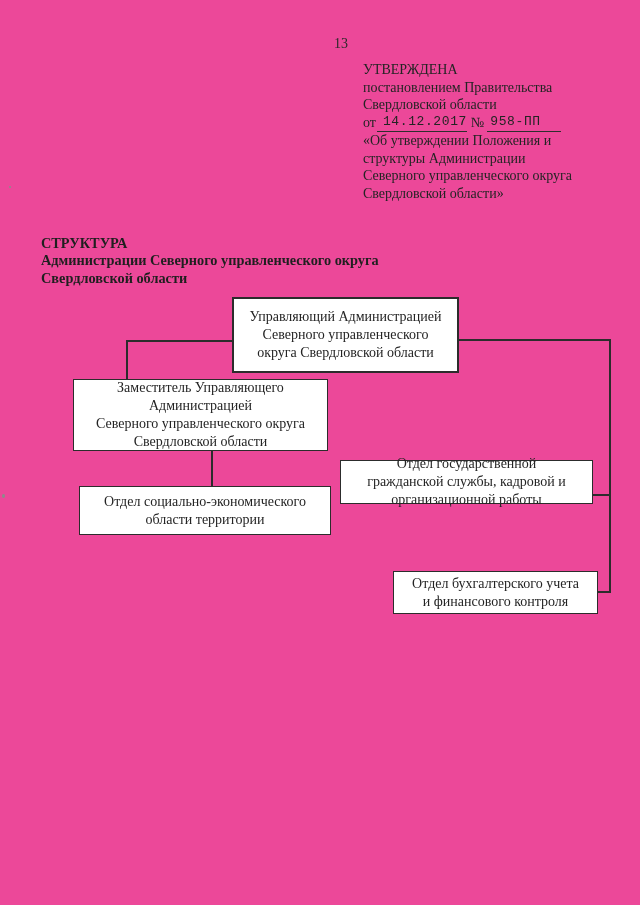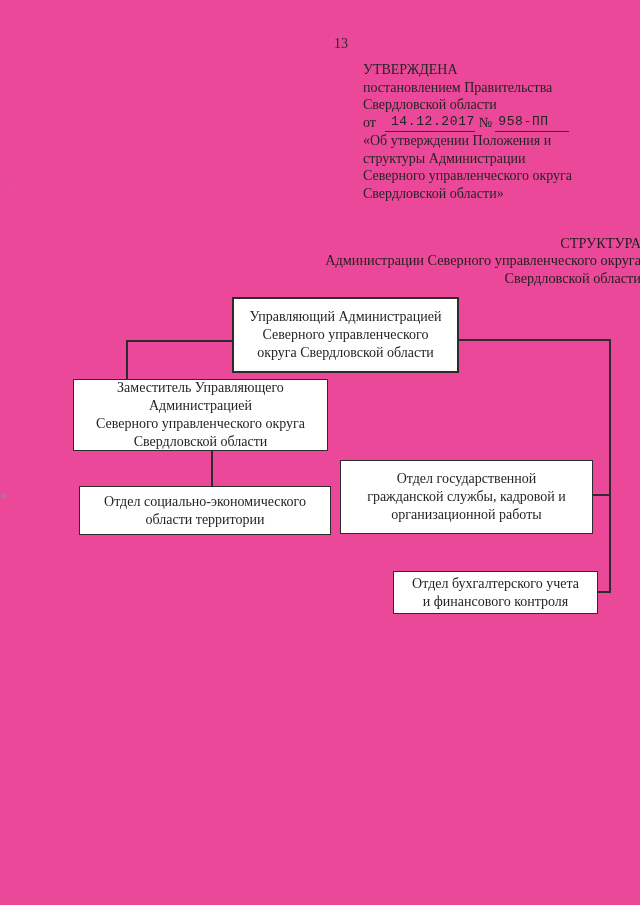--- a/index.html
+++ b/index.html
@@ -43,32 +43,32 @@
   .fill {
     display: inline-block;
     box-sizing: border-box;
     border-bottom: 1.4px solid #2e2e2e;
     font-family: "Liberation Mono", monospace;
     font-size: 13px;
     letter-spacing: 0.6px;
     vertical-align: bottom;
     line-height: 16.5px;
   }
-  .fill-date { width: 90px; padding-left: 6px; margin-left: 9px; }
+  .fill-date { width: 90px; padding-left: 6px; margin-left: 1px; }
   .number-sign { margin-left: 4px; }
   .fill-num { width: 74px; padding-left: 3px; margin-left: 3px; }
 
   .doc-title {
     position: absolute;
     left: 41px;
     top: 235px;
     width: 600px;
-    text-align: right;
+    text-align: left;
     font-size: 14.3px;
-    font-weight: normal;
+    font-weight: bold;
     line-height: 17.3px;
     color: #1f1f1f;
   }
 
   .org-chart { position: absolute; left: 0; top: 0; width: 640px; height: 905px; }
 
   .node {
     position: absolute;
     box-sizing: border-box;
     border: 2px solid #2c2c2c;
@@ -79,21 +79,21 @@
     text-align: center;
     font-size: 14px;
     line-height: 1.28;
     color: #242424;
     padding: 2px 8px;
     z-index: 2;
   }
   .node-head     { left: 232px; top: 297px; width: 227px; height: 76px; }
   .node-deputy   { left:  73px; top: 379px; width: 255px; height: 72px; border-width: 1.8px; }
   .node-social   { left:  79px; top: 486px; width: 252px; height: 49px; border-width: 1.6px; }
-  .node-civil    { left: 340px; top: 460px; width: 253px; height: 74px; border-width: 1.6px; }
+  .node-civil    { left: 340px; top: 460px; width: 253px; height: 44px; border-width: 1.6px; }
   .node-account  { left: 393px; top: 571px; width: 205px; height: 43px; border-width: 1.6px; }
 
   .line { position: absolute; background: #2c2c2c; z-index: 1; }
   .c-head-left-h  { left: 126px; top: 340px; width: 107px; height: 2px; }
   .c-head-left-v  { left: 126px; top: 340px; width: 2px;  height: 41px; }
   .c-head-right-h { left: 457px; top: 339px; width: 154px; height: 2px; }
   .c-right-v      { left: 609px; top: 339px; width: 2px;  height: 254px; }
   .c-civil-stub   { left: 592px; top: 494px; width: 19px; height: 2px; }
   .c-account-stub { left: 597px; top: 591px; width: 14px; height: 2px; }
   .c-deputy-v     { left: 211px; top: 450px; width: 2px;  height: 37px; }

